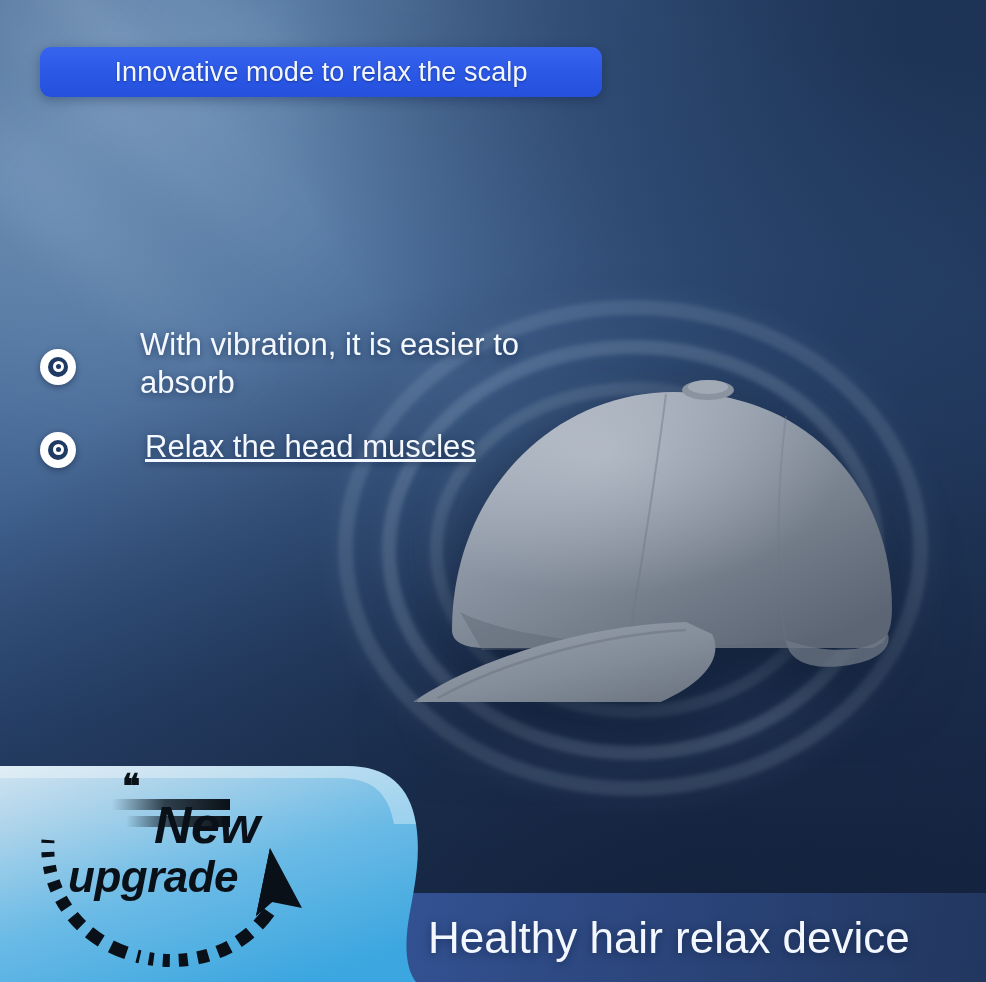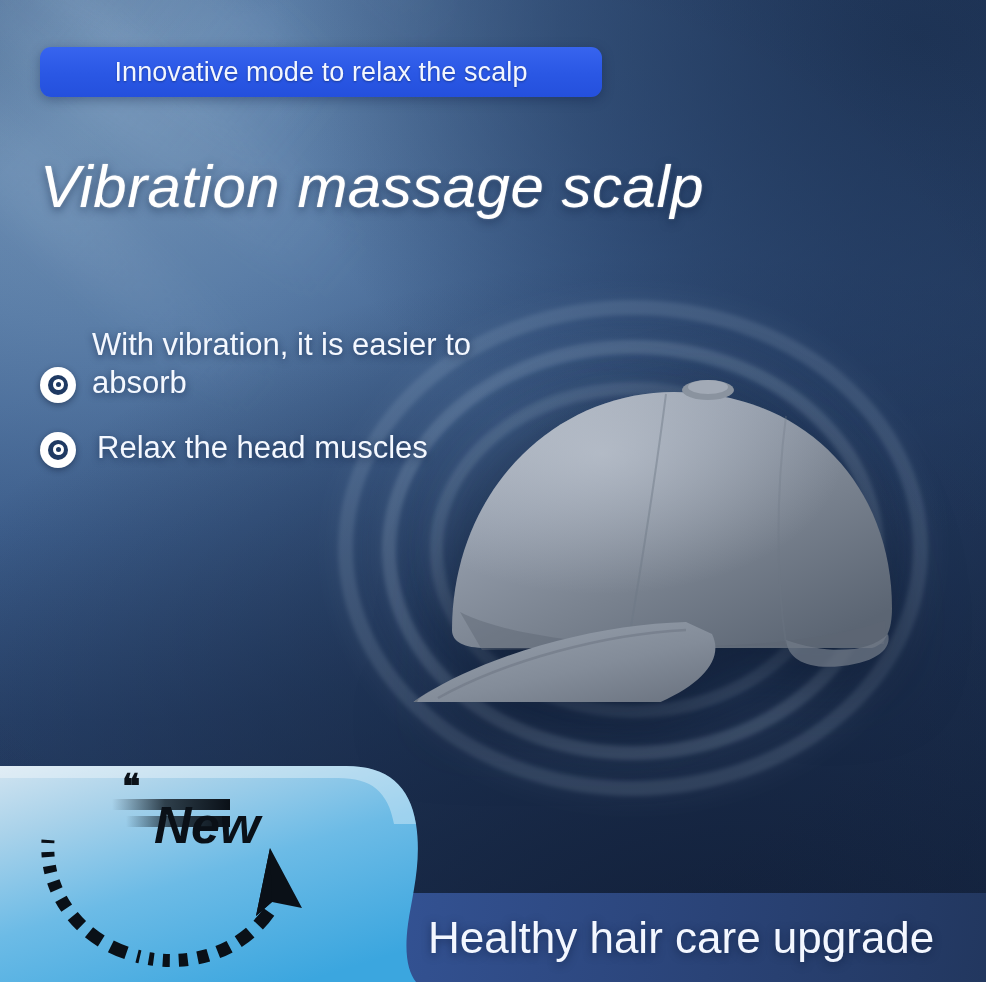--- a/index.html
+++ b/index.html
@@ -125,22 +125,23 @@
 
   
   .bullets {
     position: absolute;
     left: 40px;
     top: 326px;
     width: 520px;
   }
   .bullet {
     display: flex;
-    align-items: flex-end;
+    align-items: center;
     margin-bottom: 24px;
+    gap: 48px;
   }
   .bullet:nth-child(2) { margin-top: 6px; }
   .bullet-icon {
     flex: 0 0 auto;
     width: 36px;
     height: 36px;
     margin-top: 5px;
     margin-right: 16px;
     border-radius: 50%;
     background: #ffffff;
@@ -172,21 +173,21 @@
     height: 5px;
     border-radius: 50%;
     background: #1f3a63;
   }
   .bullet-text {
     color: #f4f8ff;
     font-size: 31px;
     line-height: 1.24;
     text-shadow: 0 2px 7px rgba(10,26,58,0.55);
   }
-  .bullet.indent .bullet-text { padding-left: 5px; }
+  .bullet.indent .bullet-text { padding-left: 5px; text-decoration: underline; }
 
   
   .footer-band {
     position: absolute;
     left: 0;
     top: 893px;
     width: 986px;
     height: 89px;
     background: linear-gradient(100deg, #3f62b4 0%, #3a5cab 16%, #32508f 44%, #2a4377 72%, #22375f 100%);
     display: flex;
@@ -327,21 +328,20 @@
 
     <path d="M 430 268 C 470 282, 512 282, 532 262 C 536 276, 522 290, 486 294 C 452 298, 432 288, 430 268 Z" fill="#707a87" opacity="0.75"></path>
   </svg>
 
   <div class="vignette"></div>
 
   <div class="banner">
     <span class="banner-text">Innovative mode to relax the scalp</span>
   </div>
 
-  <div class="headline">Vibration massage scalp</div>
 
   <div class="bullets">
     <div class="bullet">
       <span class="bullet-icon">
         <span class="mid">
             <span class="inner">
               <span class="core"></span>
             </span>
           </span>
       </span>
@@ -353,21 +353,21 @@
             <span class="inner">
               <span class="core"></span>
             </span>
           </span>
       </span>
       <span class="bullet-text">Relax the head muscles</span>
     </div>
   </div>
 
   <div class="footer-band">
-    <span class="footer-text">Healthy hair care upgrade</span>
+    <span class="footer-text">Healthy hair relax device</span>
   </div>
 
   <div class="badge">
     <svg class="badge-shape" viewBox="0 0 470 216" preserveAspectRatio="none">
       <defs>
         <linearGradient id="badgeGrad" x1="0.1" y1="0" x2="0.75" y2="1">
           <stop offset="0%" stop-color="#cfe3f0"></stop>
           <stop offset="22%" stop-color="#a9d2ea"></stop>
           <stop offset="55%" stop-color="#6cbbe6"></stop>
           <stop offset="100%" stop-color="#3ba6df"></stop>
@@ -393,20 +393,21 @@
         <stop offset="45%" stop-color="#0a1017" stop-opacity="0.75"></stop>
         <stop offset="100%" stop-color="#0a1017" stop-opacity="1"></stop>
       </linearGradient>
     </defs>
     <rect x="0" y="2" width="118" height="11" fill="url(#slGrad)"></rect>
     <rect x="14" y="19" width="104" height="11" fill="url(#slGrad)"></rect>
   </svg>
 
   <span class="badge-quote">❝</span>
   <span class="badge-new">New</span>
+  <span class="badge-upgrade">upgrade</span>
 
   <svg class="badge-arc" viewBox="0 0 290 150">
     <path d="M 14 10
              C 10 70, 56 124, 126 130
              C 176 134, 218 112, 240 74" fill="none" stroke="#0a1017" stroke-width="13" stroke-dasharray="3 9 5 9 7 9 9 10 11 10 13 10 15 11 17 11" stroke-linecap="butt"></path>
     <path d="M 236 18 L 268 78 L 238 72 L 222 86 Z" fill="#0a1017"></path>
     <path d="M 236 18 L 238 72 L 222 86 Z" fill="#0a1017"></path>
   </svg>
 
 </div>

